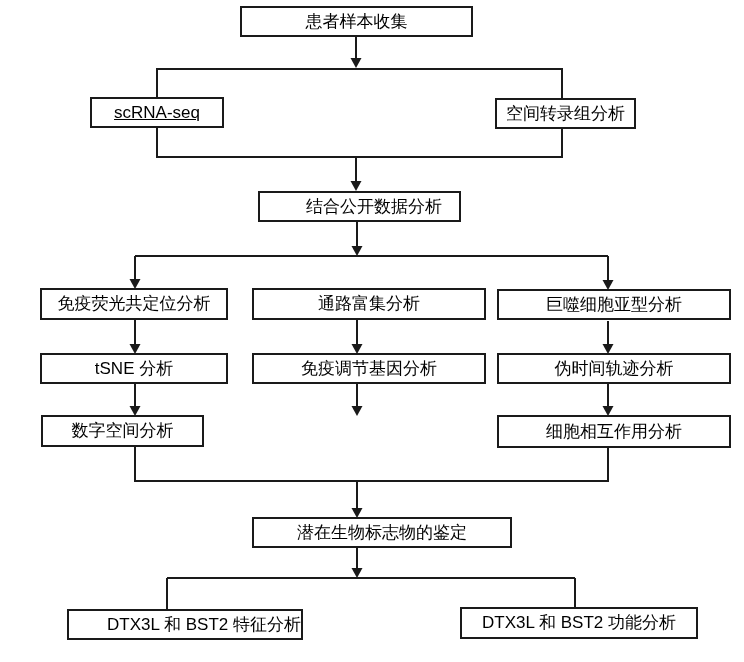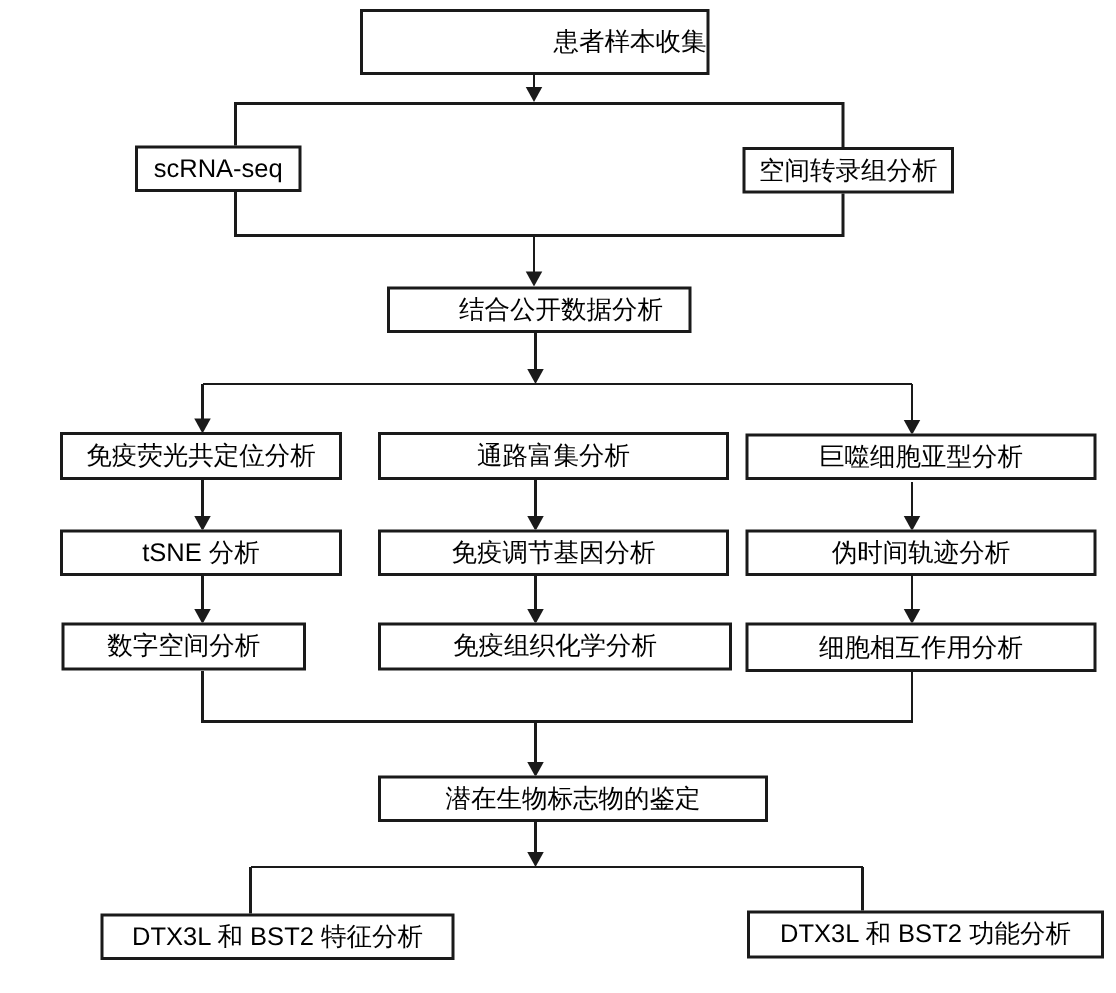--- a/index.html
+++ b/index.html
@@ -100,25 +100,25 @@
       <polygon points="129.5,406 140.5,406 135,416"></polygon>
       <polygon points="351.5,406 362.5,406 357,416"></polygon>
       <polygon points="602.5,406 613.5,406 608,416"></polygon>
       <polygon points="351.5,508 362.5,508 357,518"></polygon>
       <polygon points="351.5,568 362.5,568 357,578"></polygon>
     </g>
   </svg>
 
   <div class="group" style="left:156px; top:68px; width:407px; height:90px;"></div>
 
-  <div class="node" style="left:240px; top:6px; width:233px; height:44px;justify-content:flex-end;">
+  <div class="node" style="left:240px; top:6px; width:233px; height:31px;">
     <span>患者样本收集</span>
   </div>
 
-  <div class="node" style="left:90px; top:97px; width:111px; height:31px;">
+  <div class="node" style="left:90px; top:97px; width:134px; height:31px;text-decoration:underline;">
     <span>scRNA-seq</span>
   </div>
 
   <div class="node" style="left:495px; top:98px; width:141px; height:31px;text-align:right;">
     <span>空间转录组分析</span>
   </div>
 
   <div class="node" style="left:258px; top:191px; width:203px; height:31px;padding-left:29px;">
     <span>结合公开数据分析</span>
   </div>
@@ -144,33 +144,30 @@
   </div>
 
   <div class="node" style="left:252px; top:353px; width:234px; height:31px;">
     <span>免疫调节基因分析</span>
   </div>
 
   <div class="node" style="left:41px; top:415px; width:163px; height:32px;">
     <span>数字空间分析</span>
   </div>
 
-  <div class="node" style="left:252px; top:415px; width:236px; height:32px;">
-    <span>免疫组织化学分析</span>
-  </div>
 
   <div class="node" style="left:497px; top:415px; width:234px; height:33px;">
     <span>细胞相互作用分析</span>
   </div>
 
   <div class="node" style="left:252px; top:517px; width:260px; height:31px;">
     <span>潜在生物标志物的鉴定</span>
   </div>
 
-  <div class="node" style="left:67px; top:609px; width:236px; height:31px;">
+  <div class="node" style="left:67px; top:609px; width:236px; height:31px;justify-content:flex-end;">
     <span>DTX3L 和 BST2 特征分析</span>
   </div>
 
-  <div class="node" style="left:460px; top:607px; width:238px; height:32px;margin-left:38px;">
+  <div class="node" style="left:460px; top:607px; width:238px; height:32px;">
     <span>DTX3L 和 BST2 功能分析</span>
   </div>
 
 </div>
 
 </body></html>

